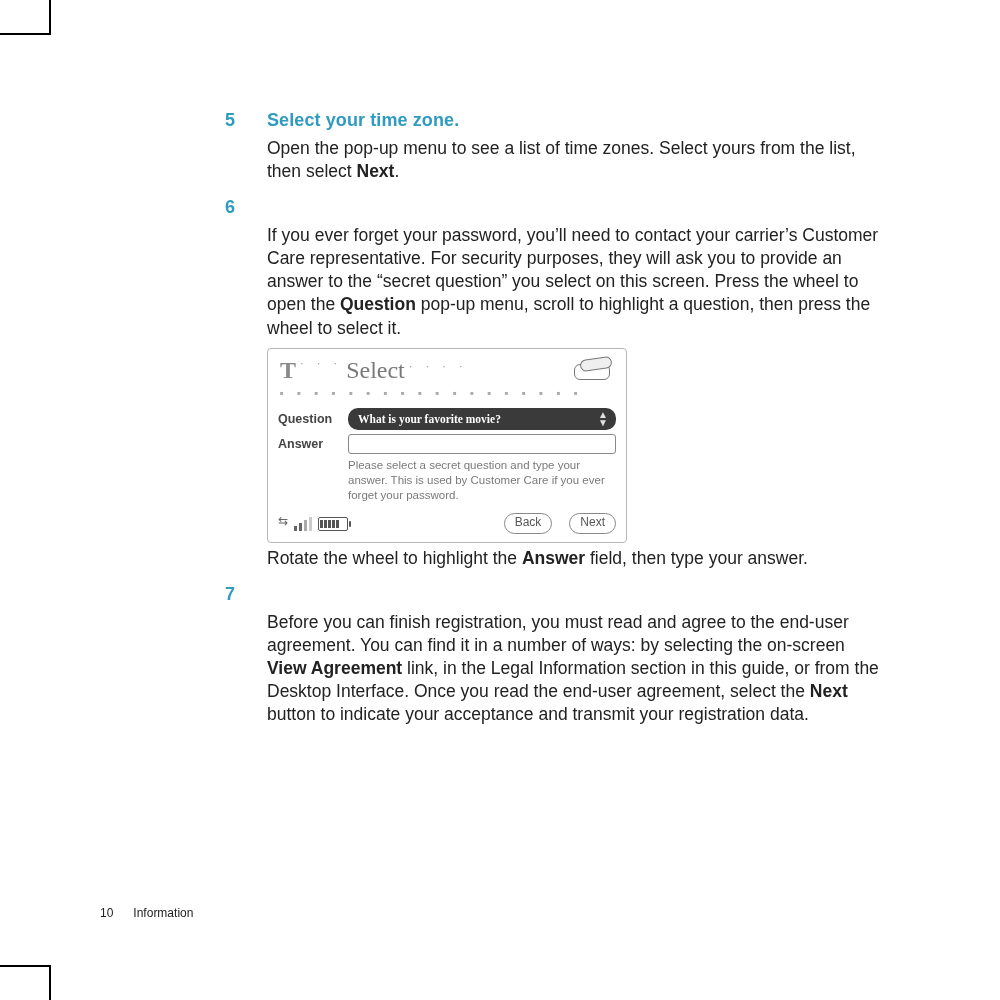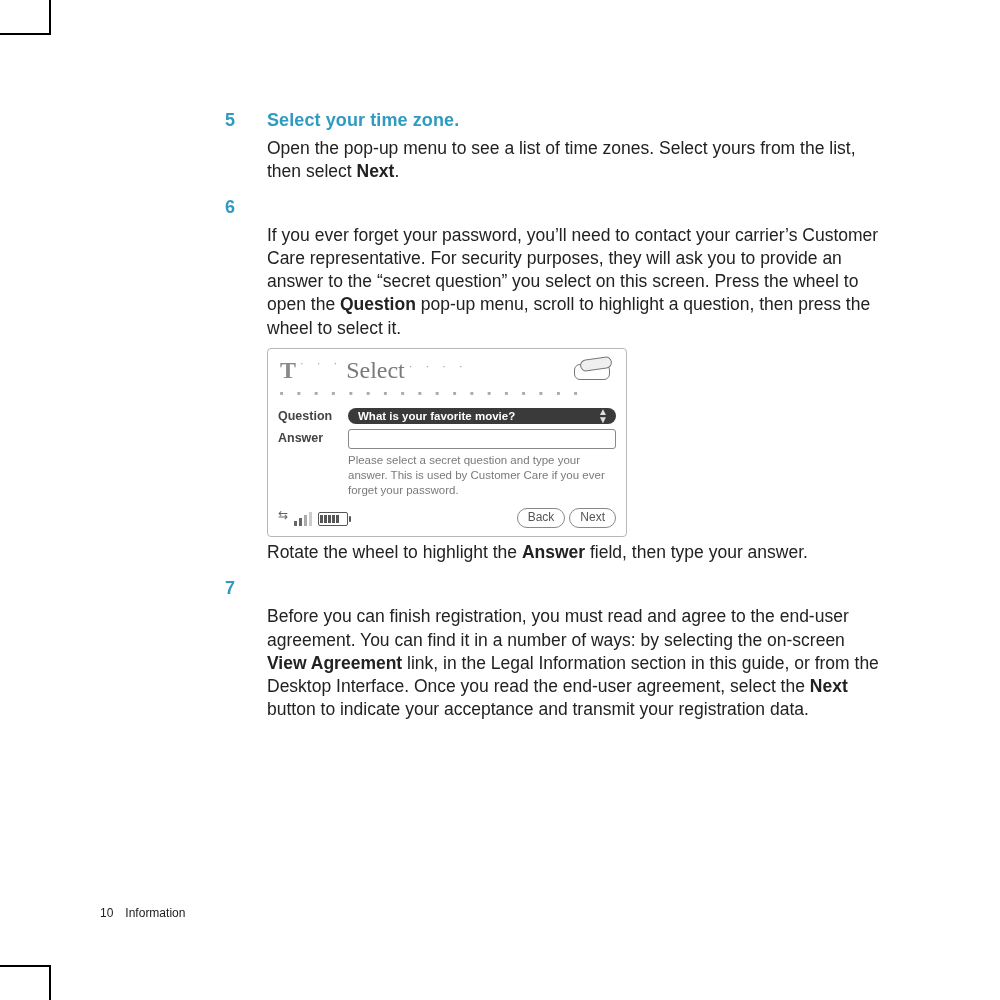--- a/index.html
+++ b/index.html
@@ -173,28 +173,28 @@
     font-size: 12.5px;
     font-weight: 700;
     color: #444;
     font-family: Verdana, Geneva, sans-serif;
   }
   .q-pill {
     flex: 1;
     background: #3a3a3a;
     color: #fff;
     border-radius: 10px;
-    height: 16px;
+    height: 22px;
     display: flex;
     align-items: center;
     justify-content: space-between;
     padding: 0 8px 0 10px;
     font-size: 11.5px;
     font-weight: 700;
-    font-family: Liberation Sans, sans-serif;
+    font-family: Liberation Serif, serif;
   }
   .spinner {
     font-size: 10px;
     line-height: 8px;
     color: #e0e0e0;
     display: flex; flex-direction: column; align-items: center;
   }
   .a-field {
     flex: 1;
     height: 18px;
@@ -238,40 +238,40 @@
   .bat {
     width: 26px; height: 12px; border: 1.5px solid #555; border-radius: 2px; position: relative;
     display: flex; align-items: center; padding: 0 1px; gap: 1px;
   }
   .bat::after {
     content: ""; position: absolute; right: -4px; top: 3px; width: 2.5px; height: 6px; background: #555; border-radius: 1px;
   }
   .bat i { display:inline-block; width:3px; height:8px; background:#555; }
   .nav-btns {
     display: flex;
-    gap: 4px;
+    gap: 17px;
   }
   .pill-btn {
     border: 1px solid #888;
     border-radius: 12px;
     padding: 1px 10px 2px 10px;
     font-size: 12px;
     color: #555;
     background: #fff;
     font-family: Verdana, Geneva, sans-serif;
   }
   .footer {
     position: absolute;
     left: 100px;
     bottom: 80px;
     font-size: 12px;
     color: #222;
     display: flex;
     align-items: baseline;
-    gap: 12px;
+    gap: 20px;
   }
   .footer .pn { font-size: 12px; }
   .footer .sec { font-size: 12px; }
 </style>
 </head>
 <body>
 
 <div class="crop-top"></div>
 <div class="crop-left"></div>
 <div class="crop-bottom-v"></div>

